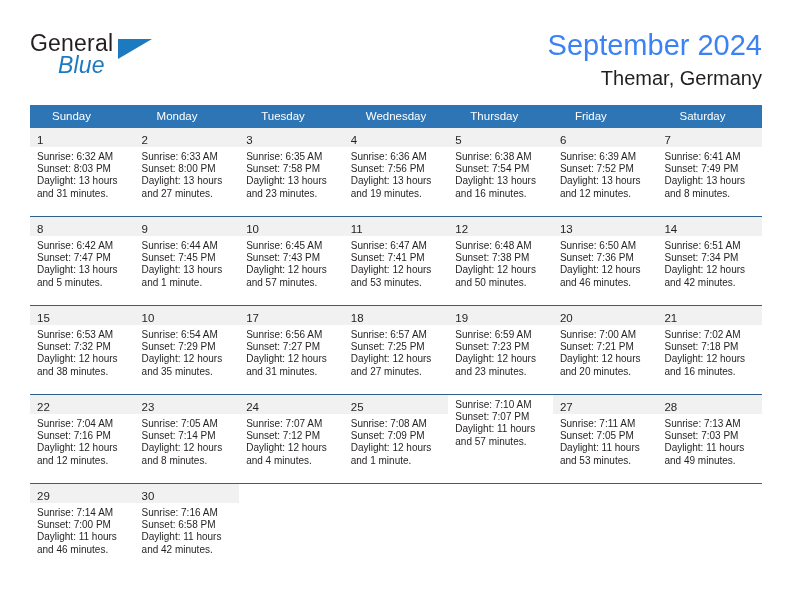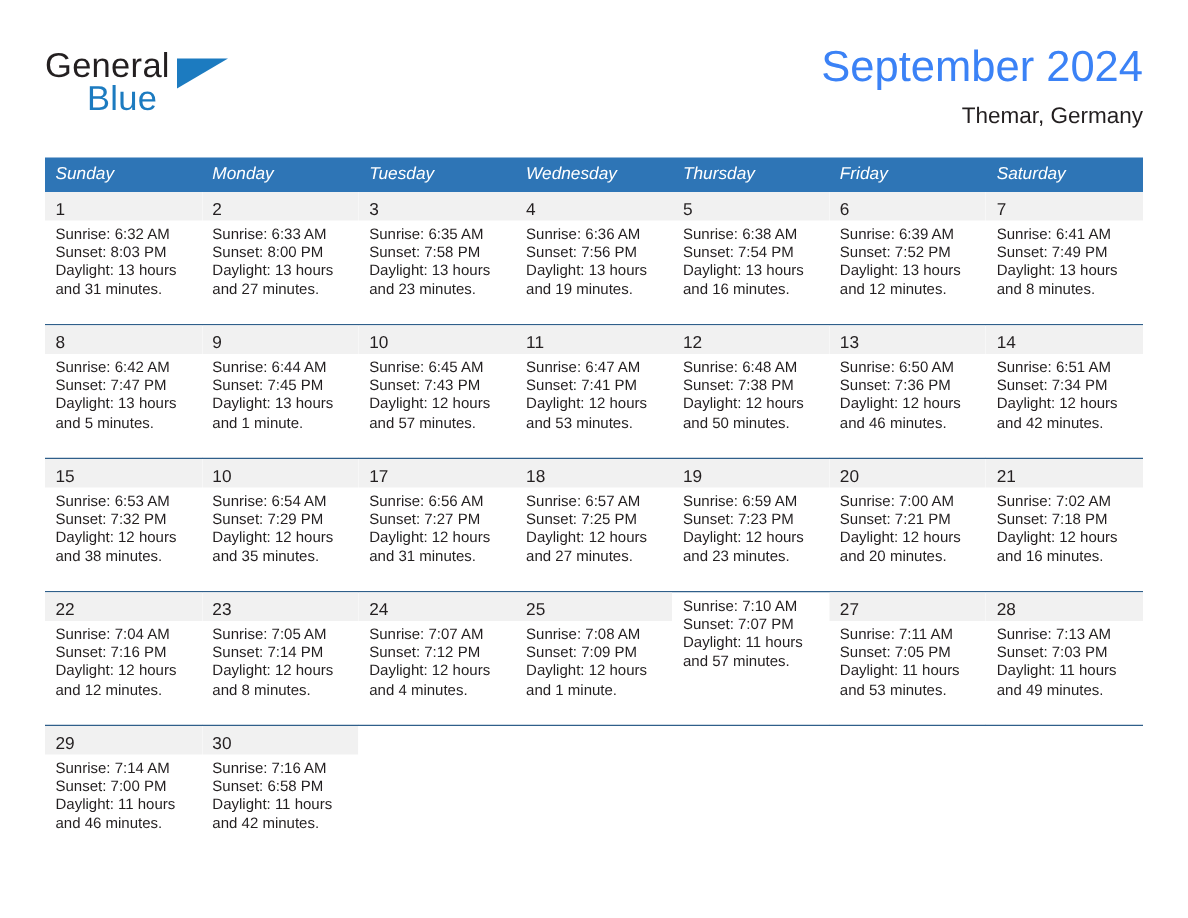--- a/index.html
+++ b/index.html
@@ -47,20 +47,21 @@
     font-family: "Liberation Sans", sans-serif;
   }
   .logo-blue {
     position: absolute;
     left: 28px;
     top: 22px;
     font-size: 23px;
     letter-spacing: 0.2px;
     color: #1c7bc0;
     font-family: "Liberation Sans", sans-serif;
+    font-style: italic;
   }
   .logo-flag {
     position: absolute;
     left: 88px;
     top: 9px;
     width: 0;
     height: 0;
     border-left: 34px solid #1c7bc0;
     border-bottom: 20px solid transparent;
   }
@@ -71,21 +72,21 @@
     top: 0;
     text-align: right;
   }
   .cal-title {
     font-size: 29px;
     color: #3b82f6;
     line-height: 34px;
     white-space: nowrap;
   }
   .cal-subtitle {
-    font-size: 15px;
+    font-size: 20px;
     color: #231f20;
     line-height: 20px;
     margin-top: 6px;
     white-space: nowrap;
   }
 
   
   .calendar {
     position: absolute;
     left: 30px;
@@ -94,26 +95,25 @@
   }
 
   .weekday-row {
     display: flex;
     width: 100%;
     background: #2e75b6;
   }
   .weekday-cell {
     flex: 1 1 0;
     box-sizing: border-box;
-    padding: 4px 0 5px 7px;
+    padding: 4px 0 5px 22px;
     font-size: 11.5px;
     color: #ffffff;
     line-height: 14px;
     white-space: nowrap;
-    font-style: italic;
   }
 
   .week-row {
     display: flex;
     width: 100%;
     border-bottom: 1.6px solid #2f5f8a;
     box-sizing: border-box;
   }
   .week-row:last-child {
     border-bottom: none;

